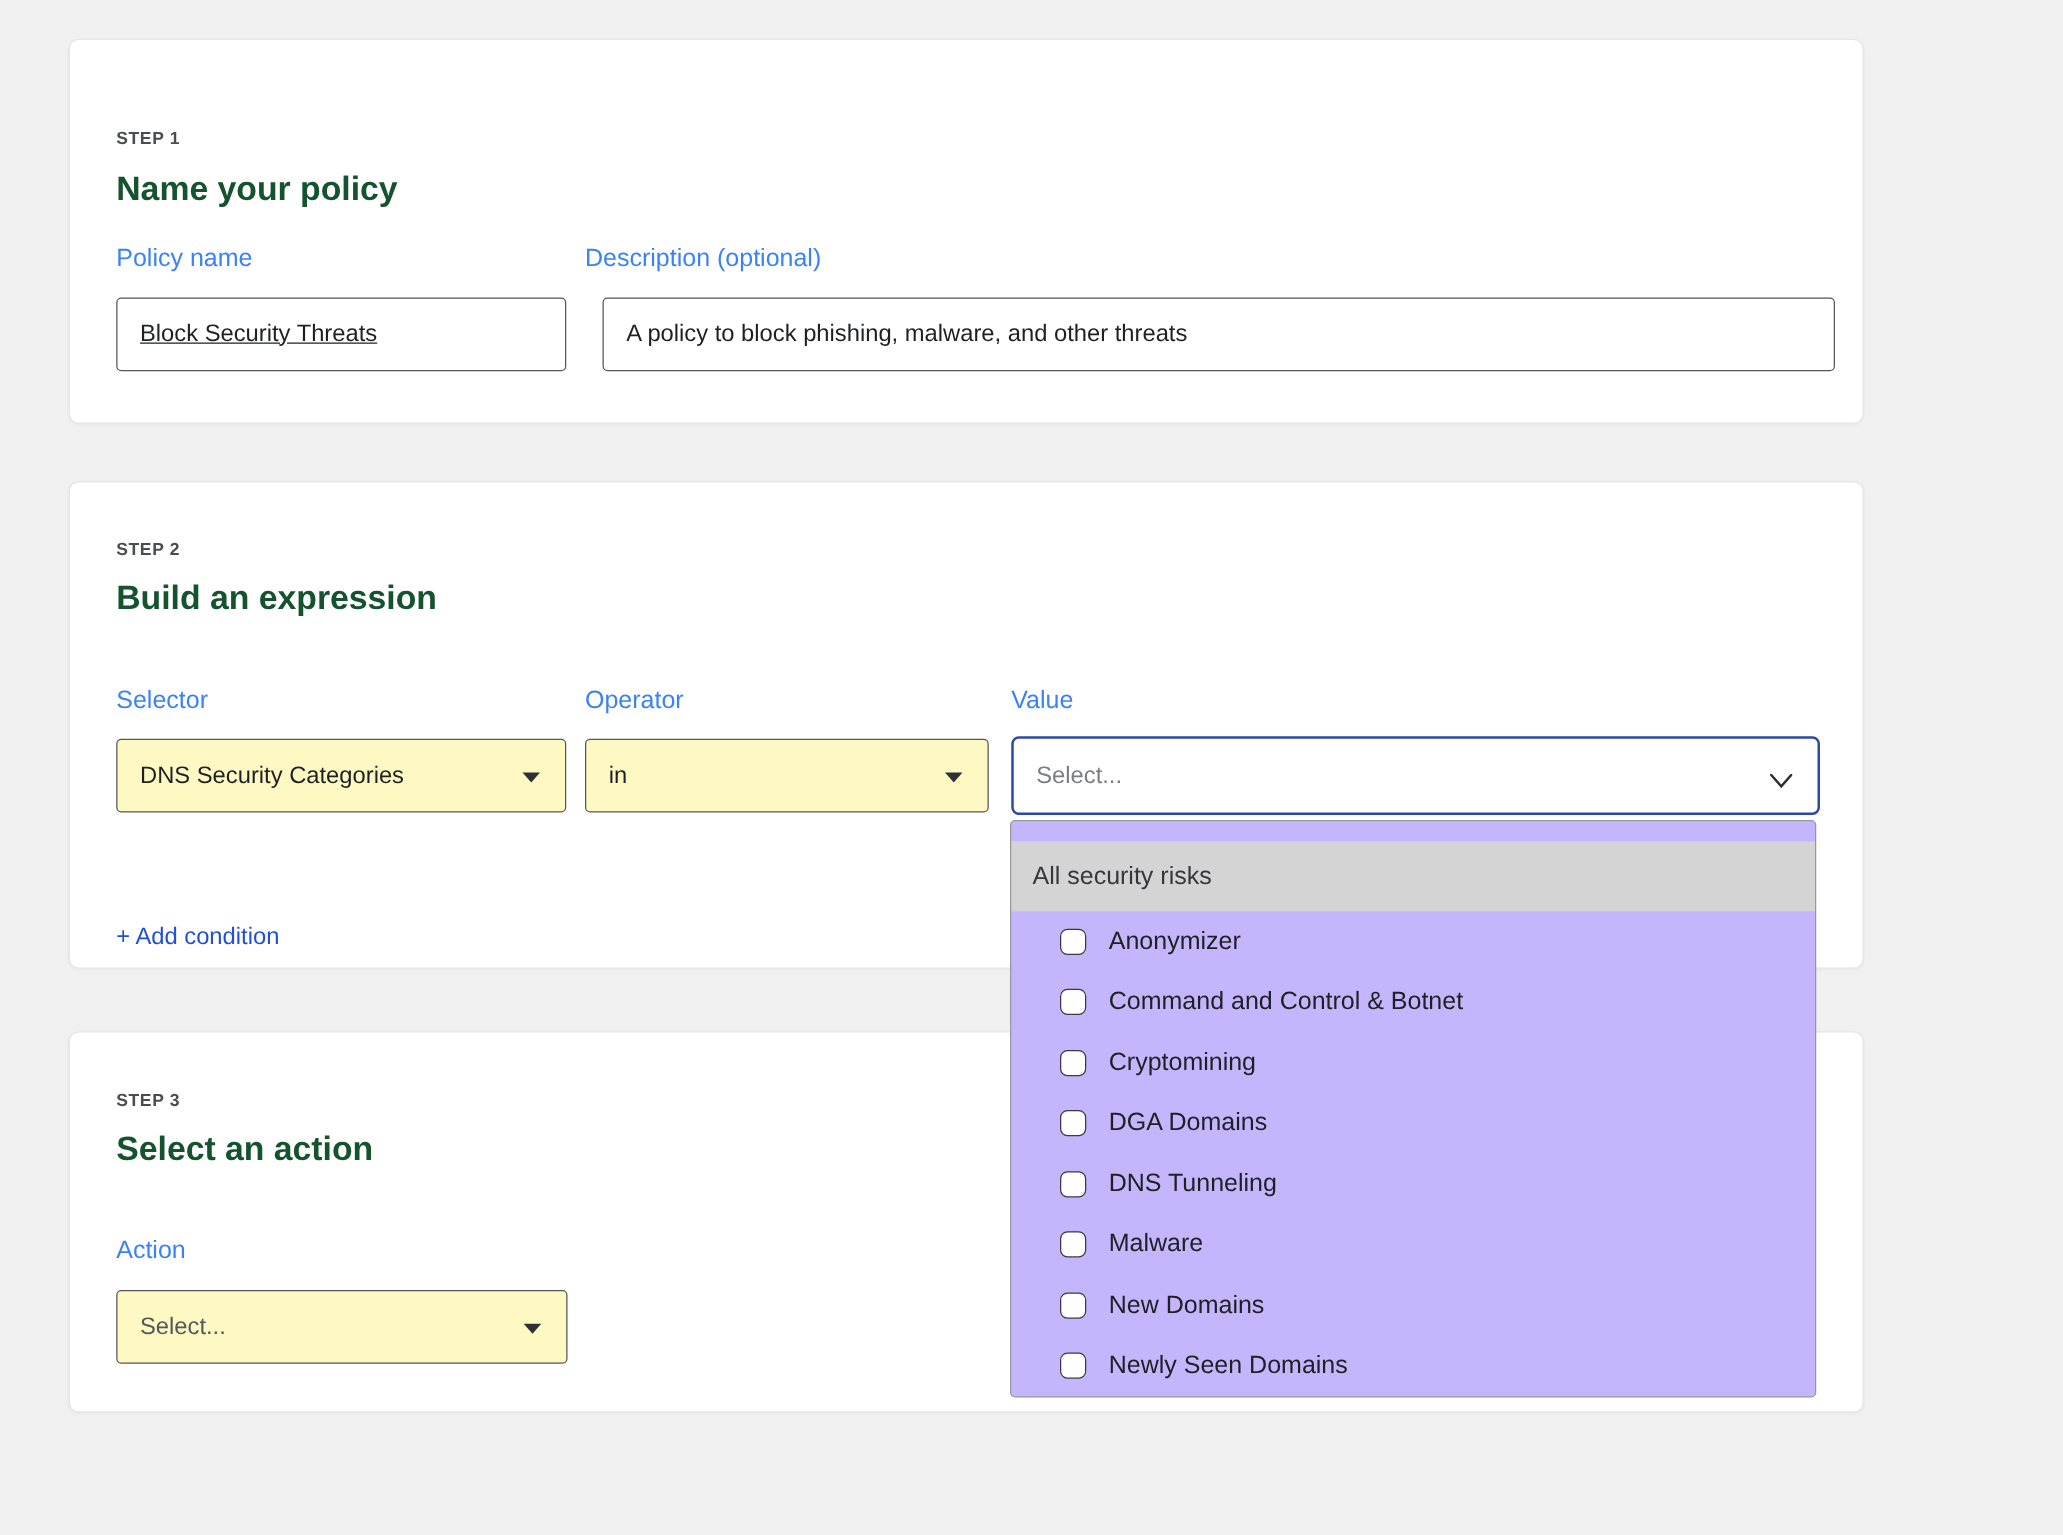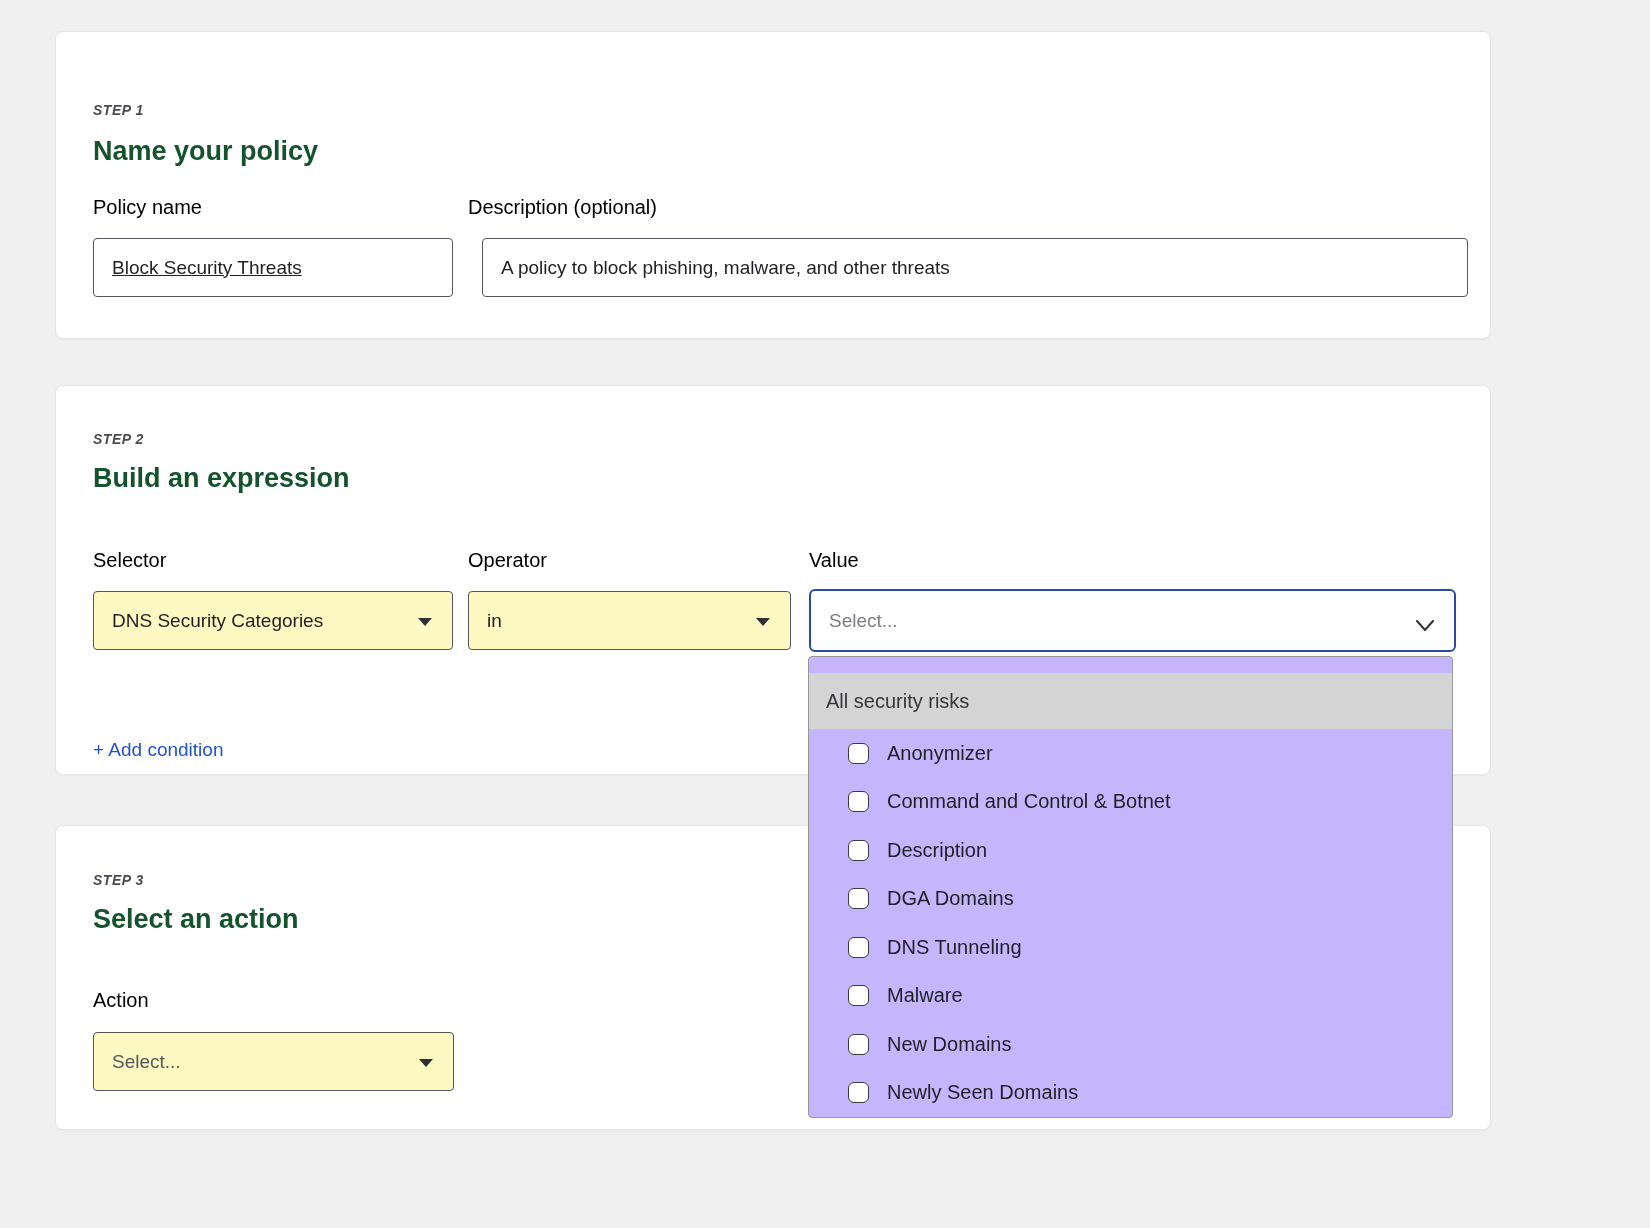--- a/index.html
+++ b/index.html
@@ -17,30 +17,30 @@
     border-radius: 8px;
     box-shadow: 0 1px 2px rgba(0,0,0,0.04);
   }
   #card1 { left: 55px; top: 31px;  width: 1436px; height: 308px; }
   #card2 { left: 55px; top: 385px; width: 1436px; height: 390px; }
   #card3 { left: 55px; top: 825px; width: 1436px; height: 305px; }
 
   .step-label {
     position: absolute; left: 37px;
     font-size: 14px; font-weight: 700;
-    color: #4a4c52; letter-spacing: 0.5px; font-style: italic;
+    color: #4a4c52; letter-spacing: 0.5px;
   }
   .card-title {
     position: absolute; left: 37px;
     font-size: 27px; font-weight: 700;
     color: #14532d;
   }
   .field-label {
     position: absolute;
-    font-size: 20px; color: #000000;
+    font-size: 20px; color: #3b82f6;
   }
 
   .text-input {
     position: absolute; height: 59px;
     border: 1px solid #54565c; border-radius: 4px;
     background: #fff;
     font-family: "Liberation Sans", sans-serif;
     font-size: 19px; color: #1f2024;
     padding: 0 18px;
     outline: none;
@@ -186,21 +186,21 @@
         <span class="option-label">Anonymizer</span>
       </div>
 
       <div class="dropdown-option">
         <span class="checkbox"></span>
         <span class="option-label">Command and Control &amp; Botnet</span>
       </div>
 
       <div class="dropdown-option">
         <span class="checkbox"></span>
-        <span class="option-label">Description</span>
+        <span class="option-label">Cryptomining</span>
       </div>
 
       <div class="dropdown-option">
         <span class="checkbox"></span>
         <span class="option-label">DGA Domains</span>
       </div>
 
       <div class="dropdown-option">
         <span class="checkbox"></span>
         <span class="option-label">DNS Tunneling</span>

